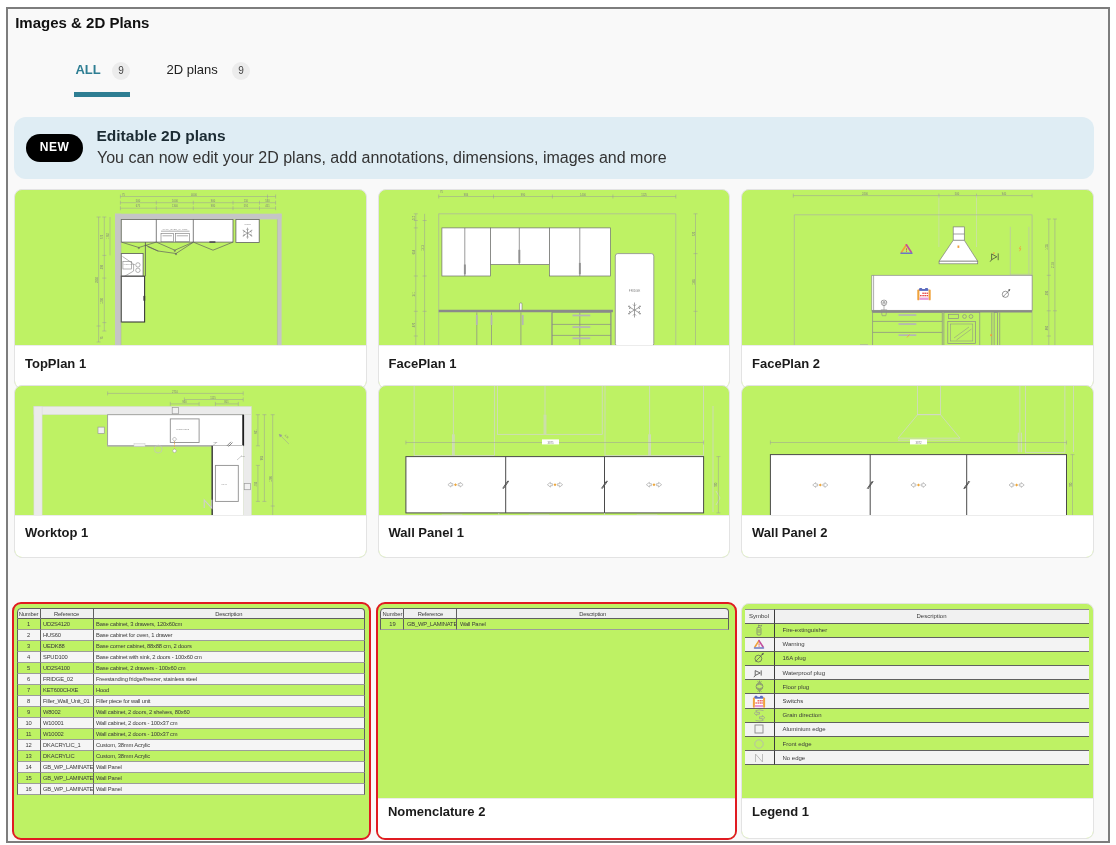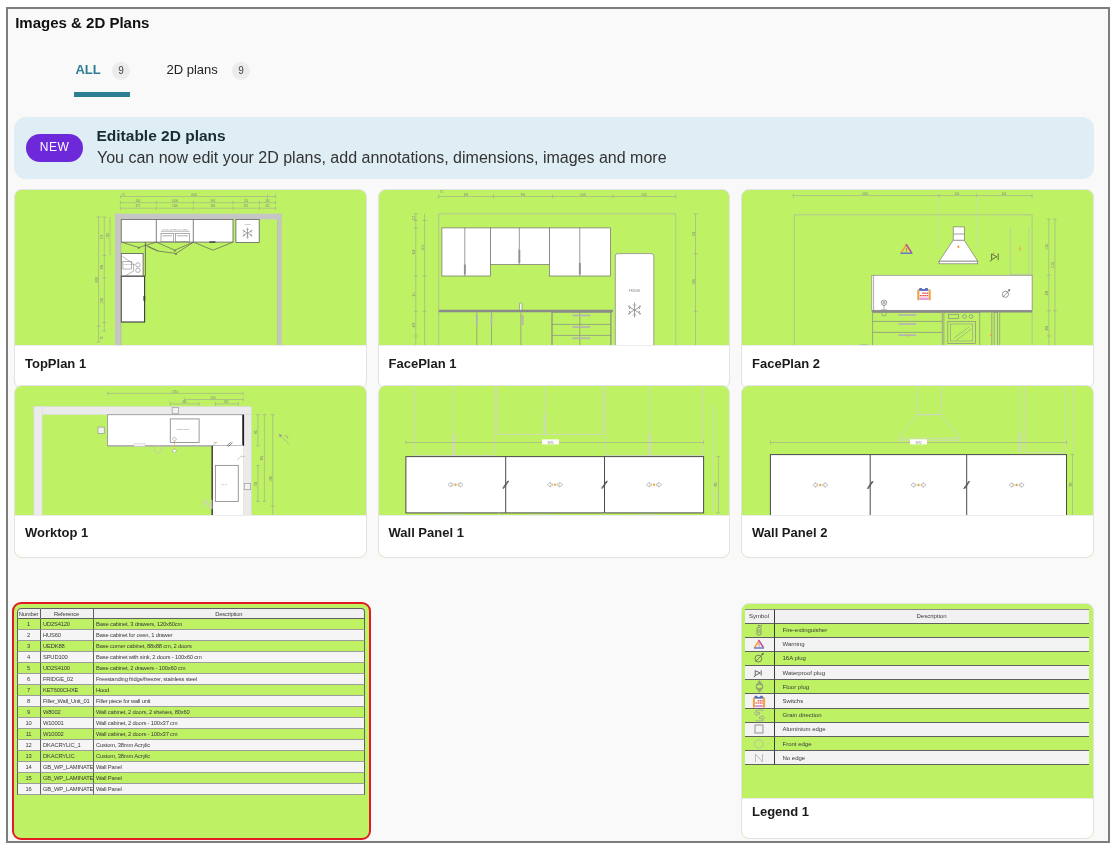--- a/index.html
+++ b/index.html
@@ -6,21 +6,21 @@
   html,body { width:1116px; height:845px; background:#fff; font-family:"Liberation Sans", sans-serif; }
   .page { position:absolute; left:6px; top:7px; width:1104px; height:836px; border:2px solid #7d7d7d; background:#f9f9f9; overflow:hidden; }
   .h1 { position:absolute; left:7.2px; top:5px; font-size:15px; font-weight:bold; color:#111; }
   .tab1 { position:absolute; left:67.4px; top:53px; font-size:13px; font-weight:bold; color:#2e7e93; }
   .tab2 { position:absolute; left:158.5px; top:53px; font-size:13px; color:#222; }
   .badge { position:absolute; top:52.5px; width:18px; height:18px; border-radius:50%; background:#ececec; color:#444; font-size:10px; text-align:center; line-height:18px; }
   .b1 { left:104px; }
   .b2 { left:224px; }
   .underline { position:absolute; left:66px; top:83px; width:56px; height:4.5px; background:#2e7e93; }
   .banner { position:absolute; left:6px; top:108px; width:1080px; height:61.5px; background:#dfedf4; border-radius:12px; }
-  .pill { position:absolute; left:12px; top:17px; width:57px; height:27.5px; background:#6d28d9; border-radius:14px; color:#fff; font-size:12px; font-weight:normal; text-align:center; line-height:27.5px; letter-spacing:0.5px; }
+  .pill { position:absolute; left:12px; top:17px; width:57px; height:27.5px; background:#000000; border-radius:14px; color:#fff; font-size:12px; font-weight:bold; text-align:center; line-height:27.5px; letter-spacing:0.5px; }
   .bt1 { position:absolute; left:82.5px; top:9.5px; font-size:15.5px; font-weight:bold; color:#1b2b33; }
   .bt2 { position:absolute; left:83px; top:32px; font-size:16px; color:#333; }
   .card { position:absolute; width:352.5px; background:#bef264; border:1px solid #e3e3e3; border-radius:8px; overflow:hidden; }
   .c1 { left:6px; } .c2 { left:369.5px; } .c3 { left:733px; }
   .r1 { top:180px; height:199.5px; }
   .r2 { top:376px; height:173px; }
   .r3 { top:594px; height:236px; }
   .red { border:2px solid #e01b22; border-radius:9px; top:593.2px; height:237.6px; }
   .red.c1 { left:4px; width:359px; }
   .red.c2 { left:367.9px; width:360.8px; }
@@ -735,20 +735,39 @@
             </tr>
     <tr class="alt">
               <td>16</td>
               <td>GB_WP_LAMINATE</td>
               <td>Wall Panel</td>
             </tr>
   </tbody>
         </table>
       </div>
     </div>
+  <div class="card c2 r3 red">
+      <div class="tblwrap">
+        <table class="tbl">
+    <tbody>
+            <tr class="hd">
+              <td class="cnum">Number</td>
+              <td class="cref">Reference</td>
+              <td>Description</td>
+            </tr>
+    <tr>
+              <td>19</td>
+              <td>GB_WP_LAMINATE</td>
+              <td>Wall Panel</td>
+            </tr>
+  </tbody>
+        </table>
+      </div>
+      <div class="ttl ttl3">Nomenclature 2</div>
+    </div>
   <div class="card c3 r3">
       <div class="legwrap">
         <table class="leg">
     <tbody>
             <tr class="hd">
               <td>Symbol</td>
               <td>Description</td>
             </tr>
     <tr>
               <td><svg width="12" height="12" viewBox="0 0 12 12">

